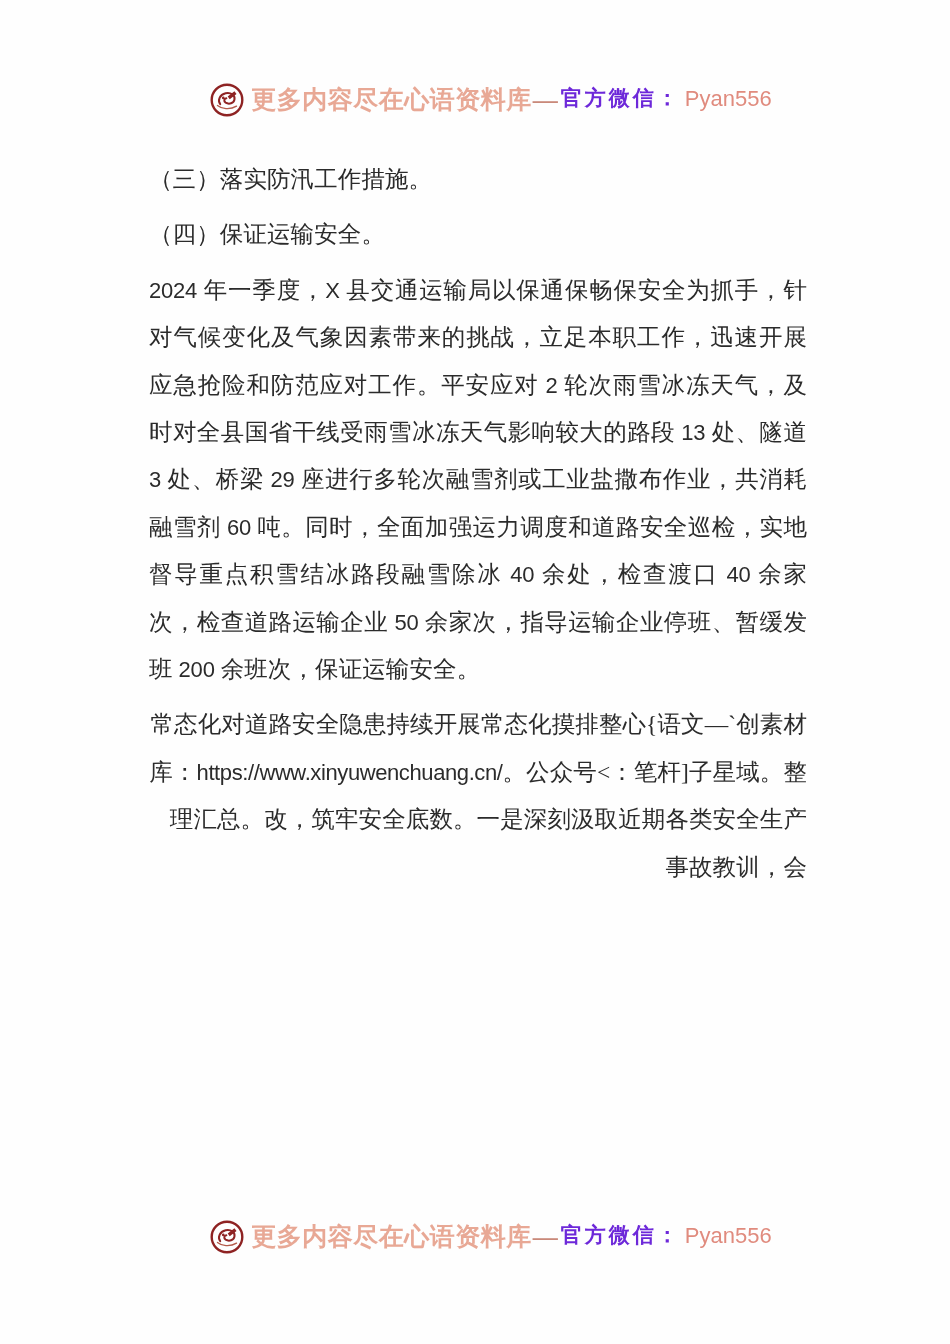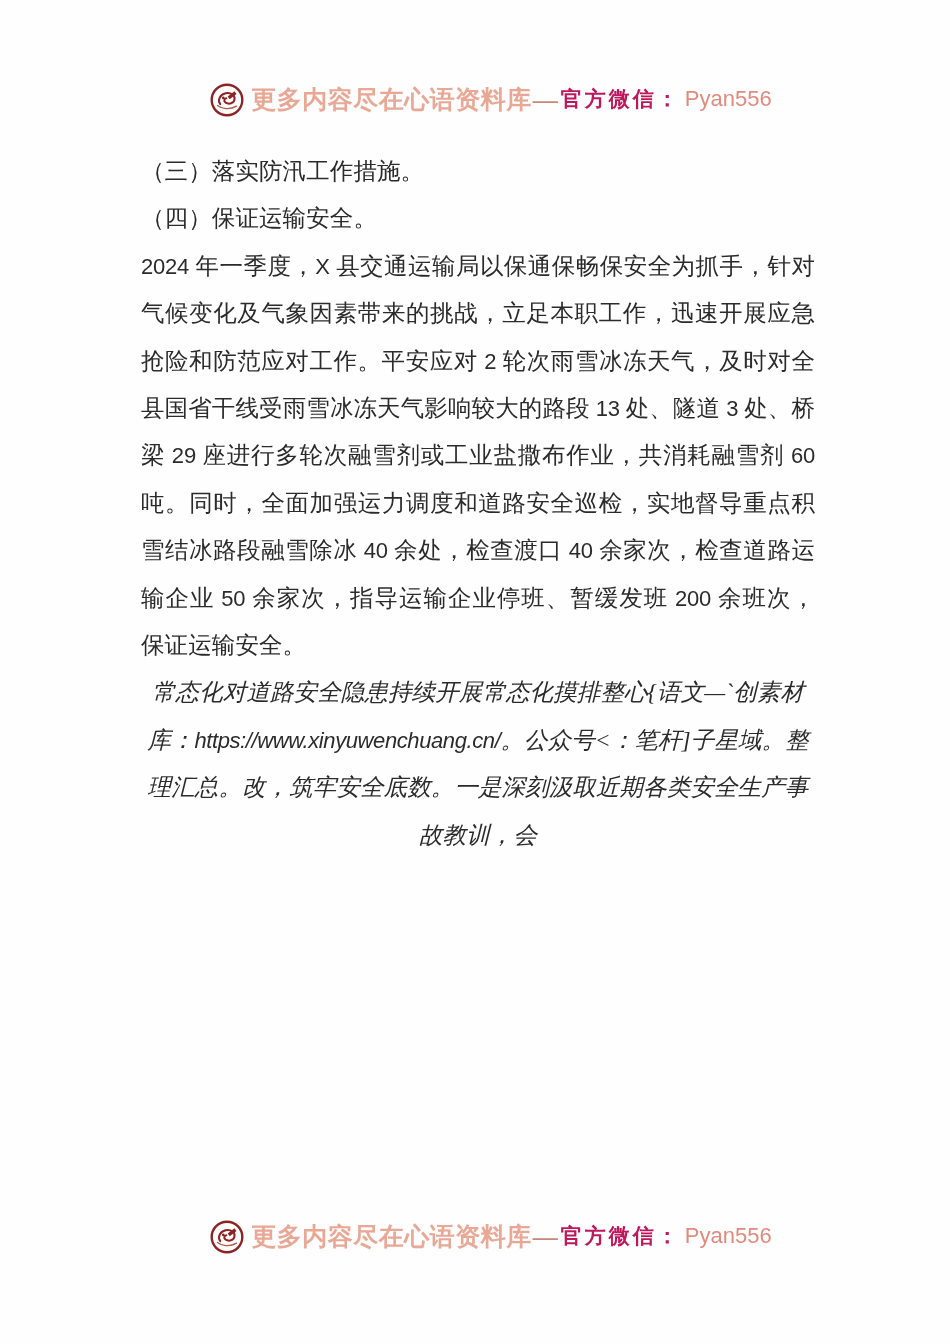--- a/index.html
+++ b/index.html
@@ -56,24 +56,24 @@
   }
   .wm-dash {
     font-family: "Liberation Serif", "DejaVu Serif", serif;
     font-size: 25px;
     font-weight: 700;
     color: #c9897a;
     line-height: 1;
     padding: 0 1px;
   }
   .wm-wechat {
-    font-family: Liberation Serif, serif;
+    font-family: Liberation Mono, monospace;
     font-size: 21px;
     font-weight: 700;
-    color: #be185d;
+    color: #6d28d9;
     letter-spacing: 3px;
     white-space: nowrap;
     line-height: 1;
     padding-left: 2px;
   }
   .wm-handle {
     font-family: "Liberation Sans", "DejaVu Sans", sans-serif;
     font-size: 22px;
     font-weight: 400;
     color: #e08b7e;
@@ -85,41 +85,40 @@
 
   
   .doc {
     position: absolute;
     left: 141px;
     top: 148px;
     width: 674px;
   }
 
   .para {
-    margin: 0;
+    margin: 8px;
     padding: 0;
     color: #2b2b2b;
     font-size: 23.5px;
     line-height: 47.4px;
     letter-spacing: 0.1px;
     text-align: justify;
     text-justify: inter-character;
     font-weight: 400;
     font-family: "Liberation Serif", "DejaVu Serif", serif;
   }
   .para.heading {
     text-indent: 0;
     text-align: left;
   }
   .para.body {
     text-align: justify;
   }
   .para.body:last-child {
-    text-align: center;
-    font-style: italic;
+    text-align: right;
   }
   .para + .para {
     margin-top: 0px;
   }
 
   
   .lat {
     font-family: "Liberation Sans", "DejaVu Sans", sans-serif;
     font-size: 22px;
     letter-spacing: -0.2px;

